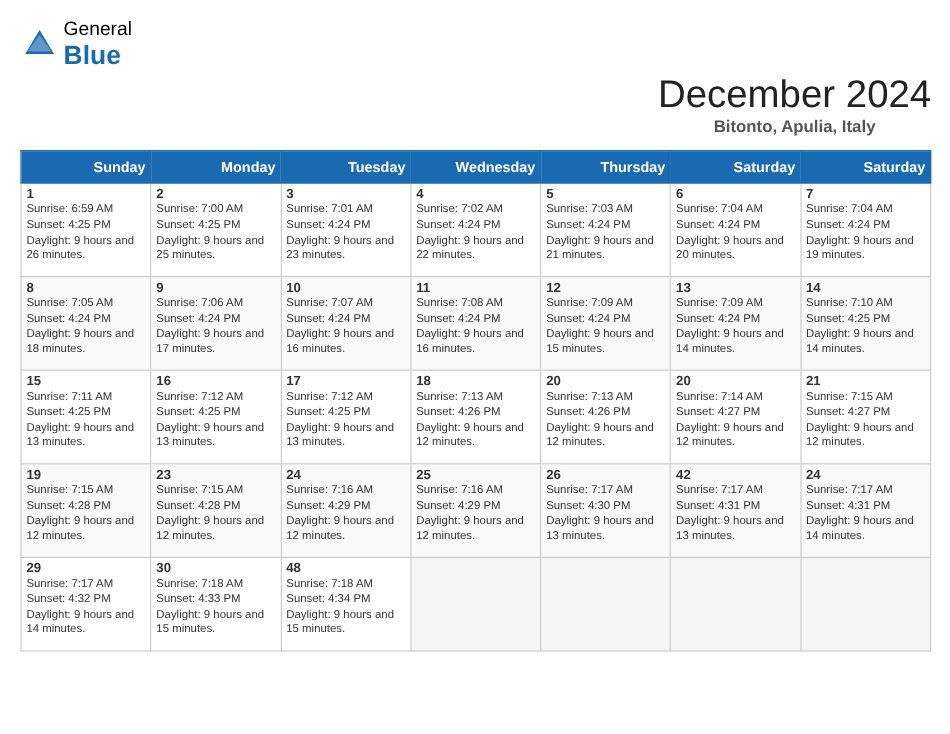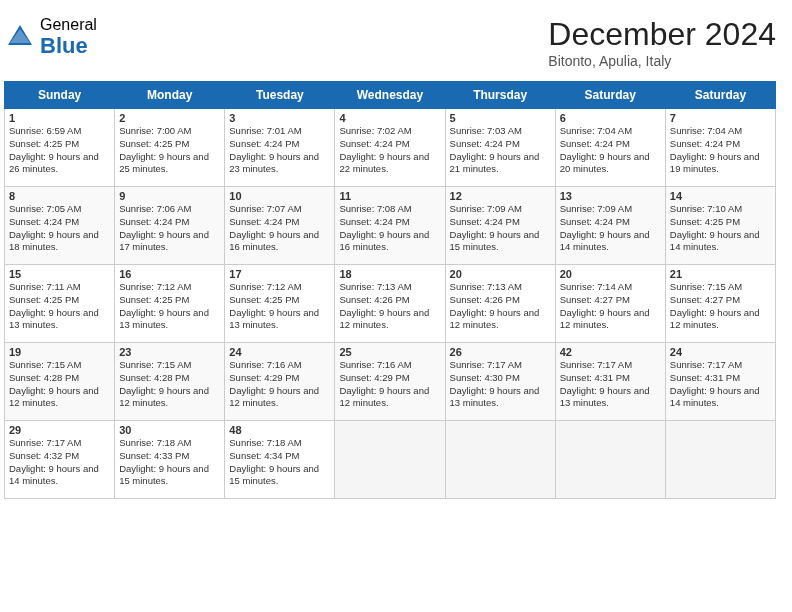--- a/index.html
+++ b/index.html
@@ -5,21 +5,21 @@
     * { margin: 0; padding: 0; box-sizing: border-box; }
     body {
       width: 792px;
       height: 612px;
       font-family: Arial, sans-serif;
       background: #fff;
       overflow: hidden;
     }
     .container {
       width: 792px;
-      padding: 16px 16px 8px 4px;
+      padding: 16px 16px 8px 17px;
     }
     .header {
       display: flex;
       justify-content: space-between;
       align-items: flex-start;
       margin-bottom: 12px;
     }
     .logo {
       display: flex;
       align-items: center;
@@ -33,43 +33,45 @@
       font-size: 22px;
       font-weight: bold;
       color: #1a6ab1;
     }
     .logo-icon {
       width: 32px;
       height: 32px;
       margin-right: 4px;
     }
     .title-block {
-      text-align: left;
+      text-align: center;
+      margin-top: 44px;
     }
     .month-title {
       font-size: 32px;
       font-weight: normal;
       color: #222;
     }
     .location {
       font-size: 14px;
       color: #555;
+      font-weight: bold;
     }
     table {
       width: 100%;
       border-collapse: collapse;
       table-layout: fixed;
     }
     th {
       background-color: #1a6ab1;
       color: #fff;
       font-size: 12px;
       font-weight: bold;
       padding: 6px 4px;
-      text-align: center;
+      text-align: right;
       border: 1px solid #1a6ab1;
     }
     td {
       border: 1px solid #ccc;
       vertical-align: top;
       padding: 3px 4px;
       font-size: 9.5px;
       color: #333;
       height: 78px;
       background: #fff;

